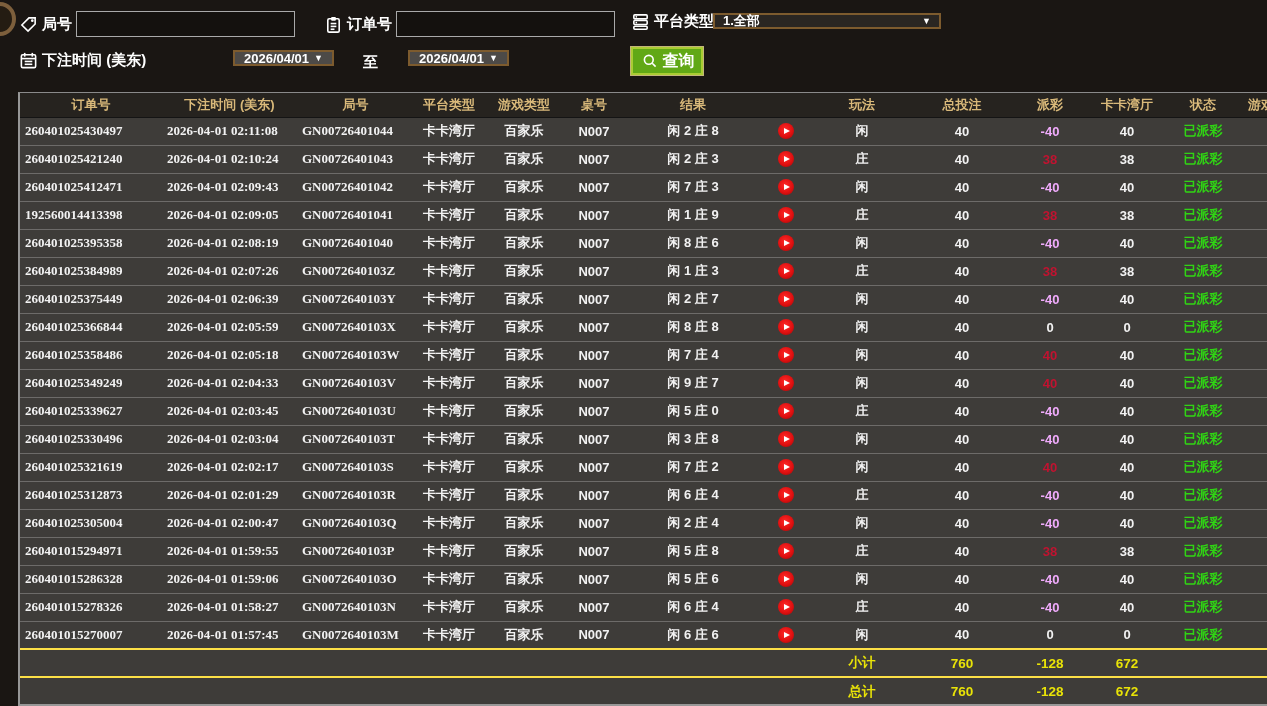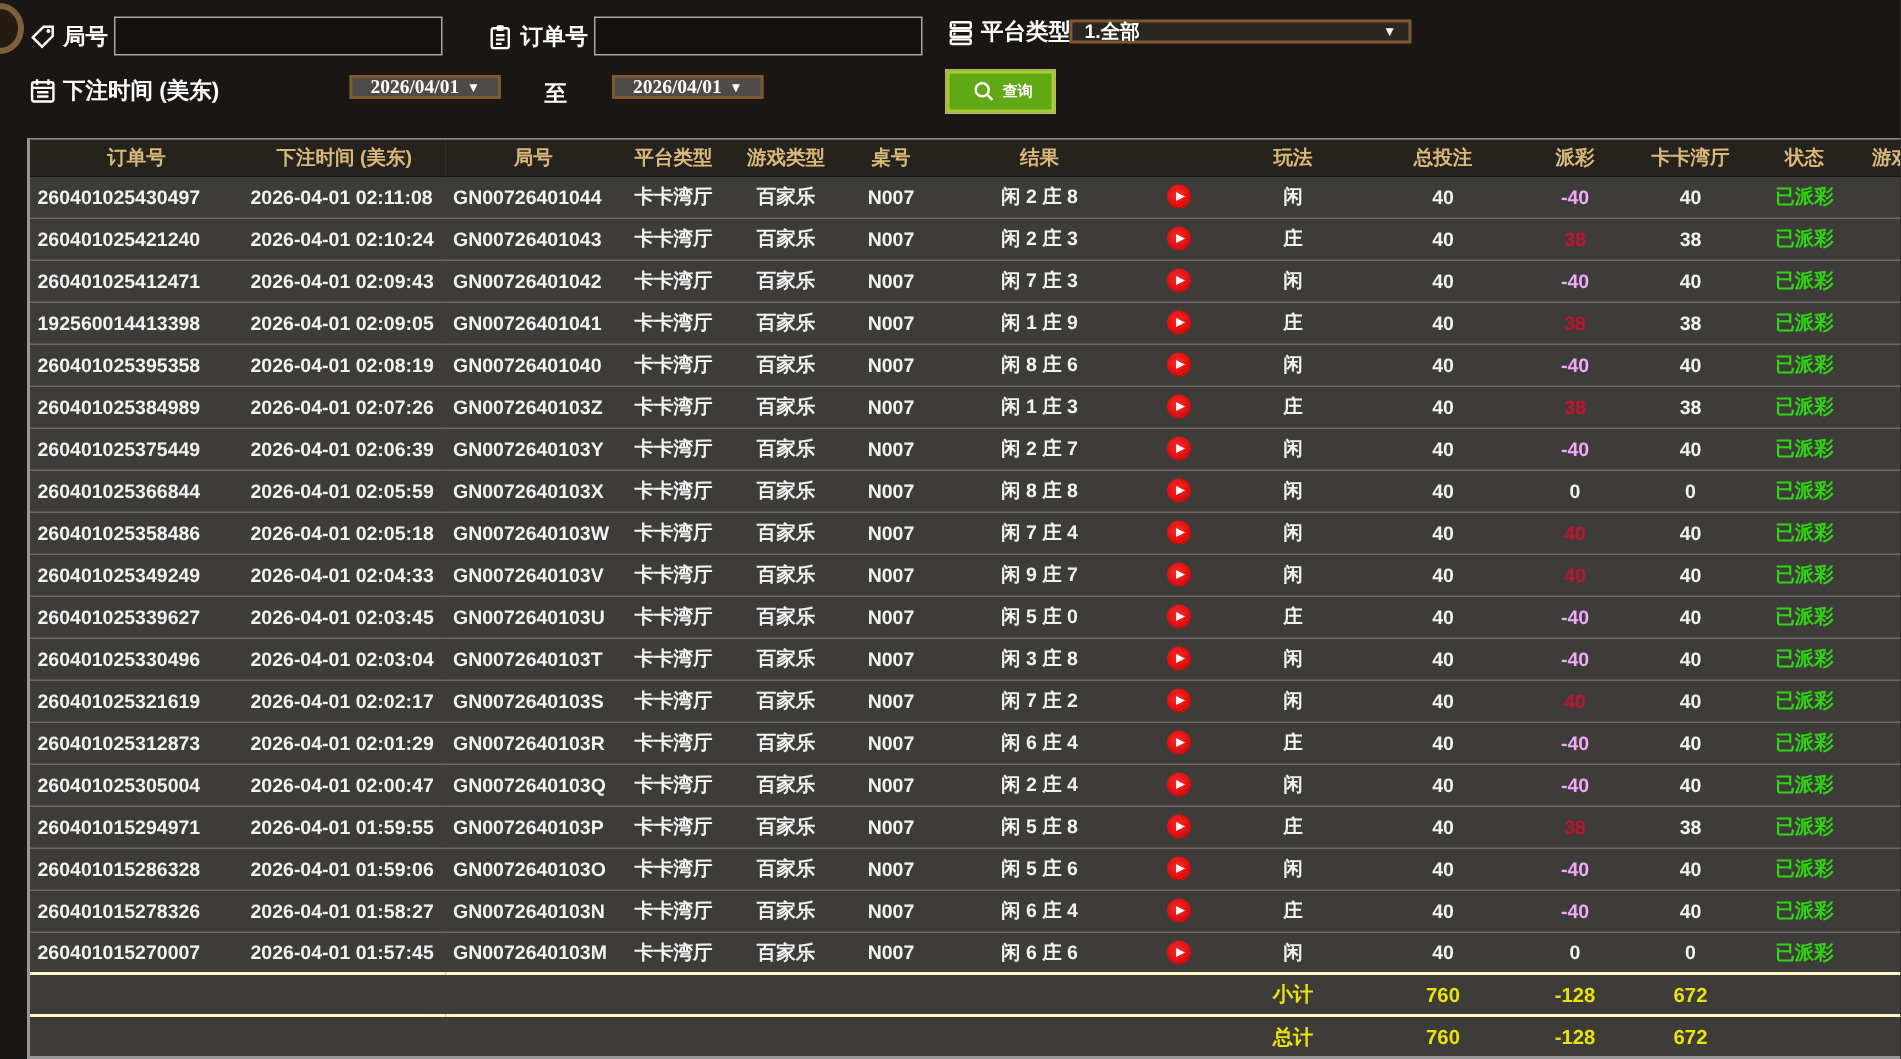--- a/index.html
+++ b/index.html
@@ -29,56 +29,56 @@
     font-family:"Liberation Sans","DejaVu Sans",sans-serif;
   }
   .select-box{
     height:16px; border:2px solid #7d5b2e; display:flex; align-items:center;
     font-size:13px; font-weight:700; color:#fff; cursor:pointer;
   }
   .platform-select{
     position:absolute; left:713px; top:13px; width:228px; background:#2a2622;
     justify-content:space-between; padding:0 8px;
   }
-  .date-select{ background:#4d4a47; justify-content:center; gap:5px; position:absolute;font-family:Liberation Serif, serif; }
+  .date-select{ background:#4d4a47; justify-content:center; gap:5px; position:absolute; }
   .date-from{ left:233px; top:50px; width:101px; }
   .date-to  { left:408px; top:50px; width:101px; }
   .to-label { position:absolute; left:363px; top:53px; }
   .arrow-down{ font-size:9px; color:#fff; }
   .search-btn{
     position:absolute; left:630px; top:46px; width:74px; height:30px;
     background:#61a816; border:1px solid #c3b578;
     box-shadow:inset 0 0 0 2px #a9cc33;
     display:flex; align-items:center; justify-content:center; gap:3px;
-    color:#fff; font-size:10px; font-weight:700; cursor:pointer;
+    color:#fff; font-size:16px; font-weight:700; cursor:pointer;
   }
   
   .table-wrap{
     position:absolute; left:18px; top:92px; width:1249px; height:614px;
     overflow:hidden; background:#3e3c39;
     border-left:2px solid #979797; border-top:1px solid #8a8a8a; border-bottom:2px solid #979797;
   }
   table{ border-collapse:collapse; table-layout:fixed; width:1382px; }
   th{
     height:24px; background:#26231f; color:#d9b97a; font-size:13px; font-weight:700;
     border-bottom:1px solid #141414; white-space:nowrap; overflow:hidden;
   }
   td{
     height:28px; font-size:13px; font-weight:700; color:#f2f2f2;
     border-top:1px solid #6d6b69; white-space:nowrap; overflow:hidden;
     text-align:center;
   }
   tbody tr:first-child td{ border-top:none; }
-  td.al{ text-align:left; padding-left:5px; }
+  td.al{ text-align:left; padding-left:5px;font-family:Liberation Serif, serif; }
   th.al{ text-align:left; padding-left:6px; }
   td.payout-neg{ color:#f0abfc; }
   td.payout-pos{ color:#c01330; }
   td.payout-zero{ color:#f2f2f2; }
   td.status-paid{ color:#30d414; }
-  tr.total-row td{ border-top:2px solid #fef9c3; color:#e9e307; font-size:13.5px; }
+  tr.total-row td{ border-top:2px solid #fde047; color:#e9e307; font-size:13.5px; }
   .play-btn{
     display:inline-block; width:16px; height:16px; border-radius:50%;
     background:radial-gradient(circle at 45% 40%, #ff2a2a 0%, #e01010 55%, #990808 100%);
     position:relative; cursor:pointer; vertical-align:middle;
   }
   .play-btn::after{
     content:""; position:absolute; left:6px; top:4.5px;
     border-left:6px solid #fff; border-top:3.5px solid transparent; border-bottom:3.5px solid transparent;
   }
   svg.wicon{ stroke:#fff; fill:none; stroke-width:1.7; }

